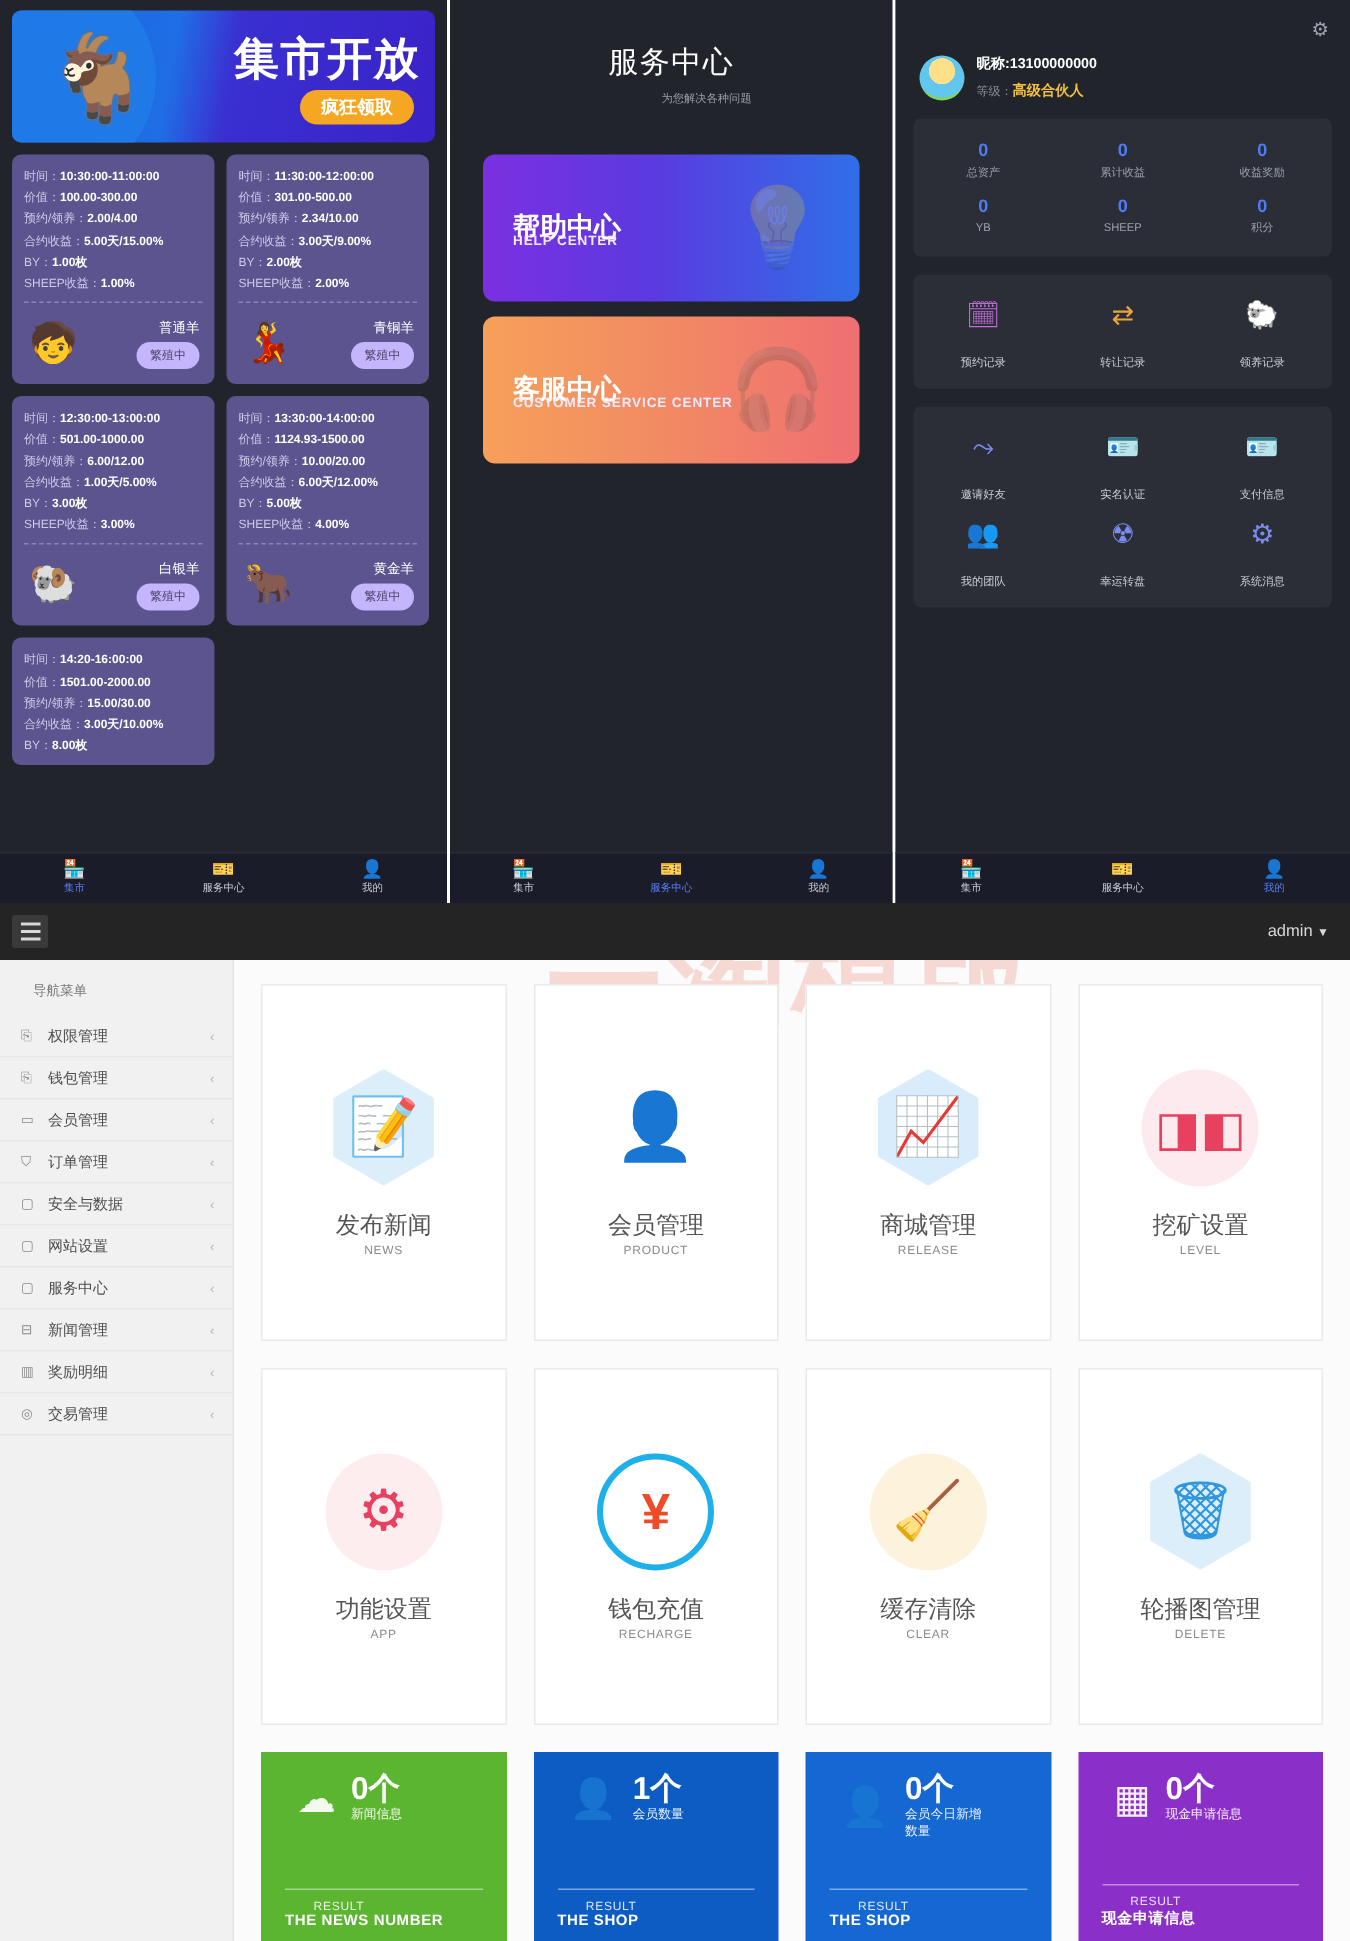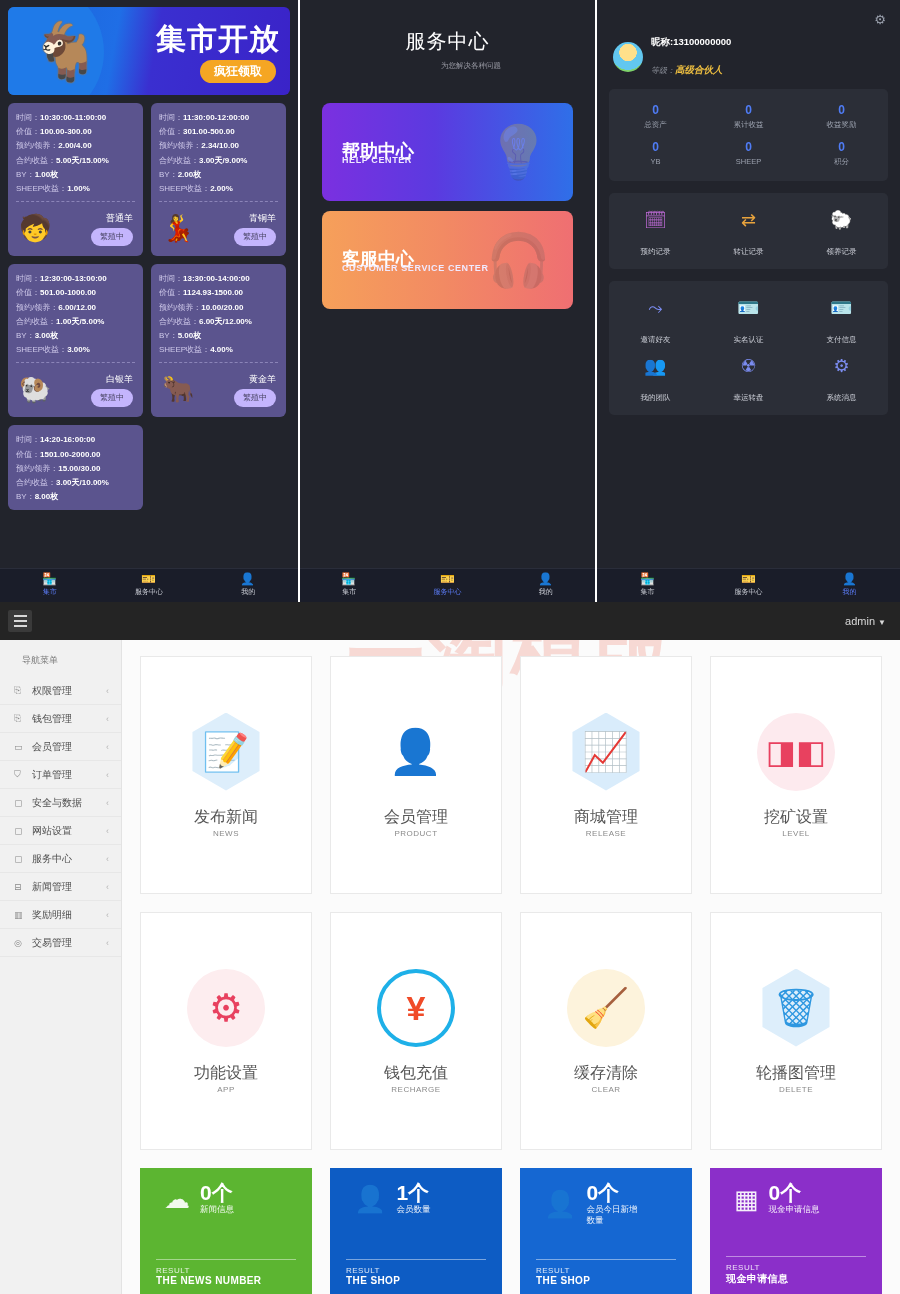--- a/index.html
+++ b/index.html
@@ -135,21 +135,21 @@
     display: flex; align-items: center;
     padding: 36px 0 0 16px;
   }
   .avatar {
     width: 30px; height: 30px; border-radius: 50%;
     background: radial-gradient(circle at 50% 35%, #ffe08a 0 35%, #62c7ef 36% 70%, #7fd36b 71%);
     margin-right: 8px;
     font-size: 15px; line-height: 30px; text-align: center;
   }
   .nick { color: #fff; font-size: 9.5px; font-weight: bold; }
-  .lvl { font-size: 8px; color: #8b8f99; margin-top: 15px; font-style: italic; }
+  .lvl { font-size: 8px; color: #8b8f99; margin-top: 5px; }
   .lvl b { color: #f0c040; font-size: 9.5px; }
 
   .mine-box {
     margin: 12px 12px 0 12px;
     background: #2b2e37;
     border-radius: 5px;
     padding: 10px 0 8px 0;
   }
   .stat-row { display: flex; }
   .stat-cell { flex: 1; text-align: center; padding: 4px 0 6px 0; }
@@ -191,21 +191,21 @@
     display: flex; flex-direction: column;
     justify-content: center; align-items: center; gap: 3px;
     border-radius: 2px;
   }
   .burger i { display: block; width: 13px; height: 2px; background: #d8d8d8; }
   .admin-user { color: #d8d8d8; font-size: 11px; }
   .caret { font-size: 8px; margin-left: 3px; }
 
   .admin-body { display: flex; height: 654px; }
   .side {
-    width: 122px; background: #f1f1f1;
+    width: 156px; background: #f1f1f1;
     border-right: 1px solid #e3e3e3;
     flex-shrink: 0;
   }
   .side-title {
     color: #7a7a7a; font-size: 9px;
     padding: 14px 0 10px 22px;
   }
   .side-item {
     display: flex; align-items: center;
     height: 28px; padding: 0 12px 0 14px;
@@ -269,21 +269,21 @@
     padding: 14px 16px 10px 16px;
     display: flex; flex-direction: column;
     justify-content: space-between;
     position: relative;
   }
   .stat-top { display: flex; align-items: center; gap: 10px; padding-left: 8px; }
   .stat-ico { font-size: 26px; line-height: 28px; opacity: .92; }
   .stat-val { font-size: 21px; font-weight: bold; line-height: 22px; }
   .stat-sub { font-size: 8.5px; opacity: .92; max-width: 56px; line-height: 11px; }
   .stat-hr { border-top: 1px solid rgba(255,255,255,.45); margin-bottom: 6px; }
-  .stat-res { font-size: 8px; opacity: .85; letter-spacing: .5px; }
+  .stat-res { font-size: 8px; opacity: .85; letter-spacing: .5px; margin-left: 19px; }
   .stat-name { font-size: 10px; font-weight: bold; letter-spacing: .4px; }
 </style>
 </head>
 <body>
 
 <div class="phones">
 
   <div class="phone phone-market">
     <div class="banner">
       <div class="banner-circle"></div>

